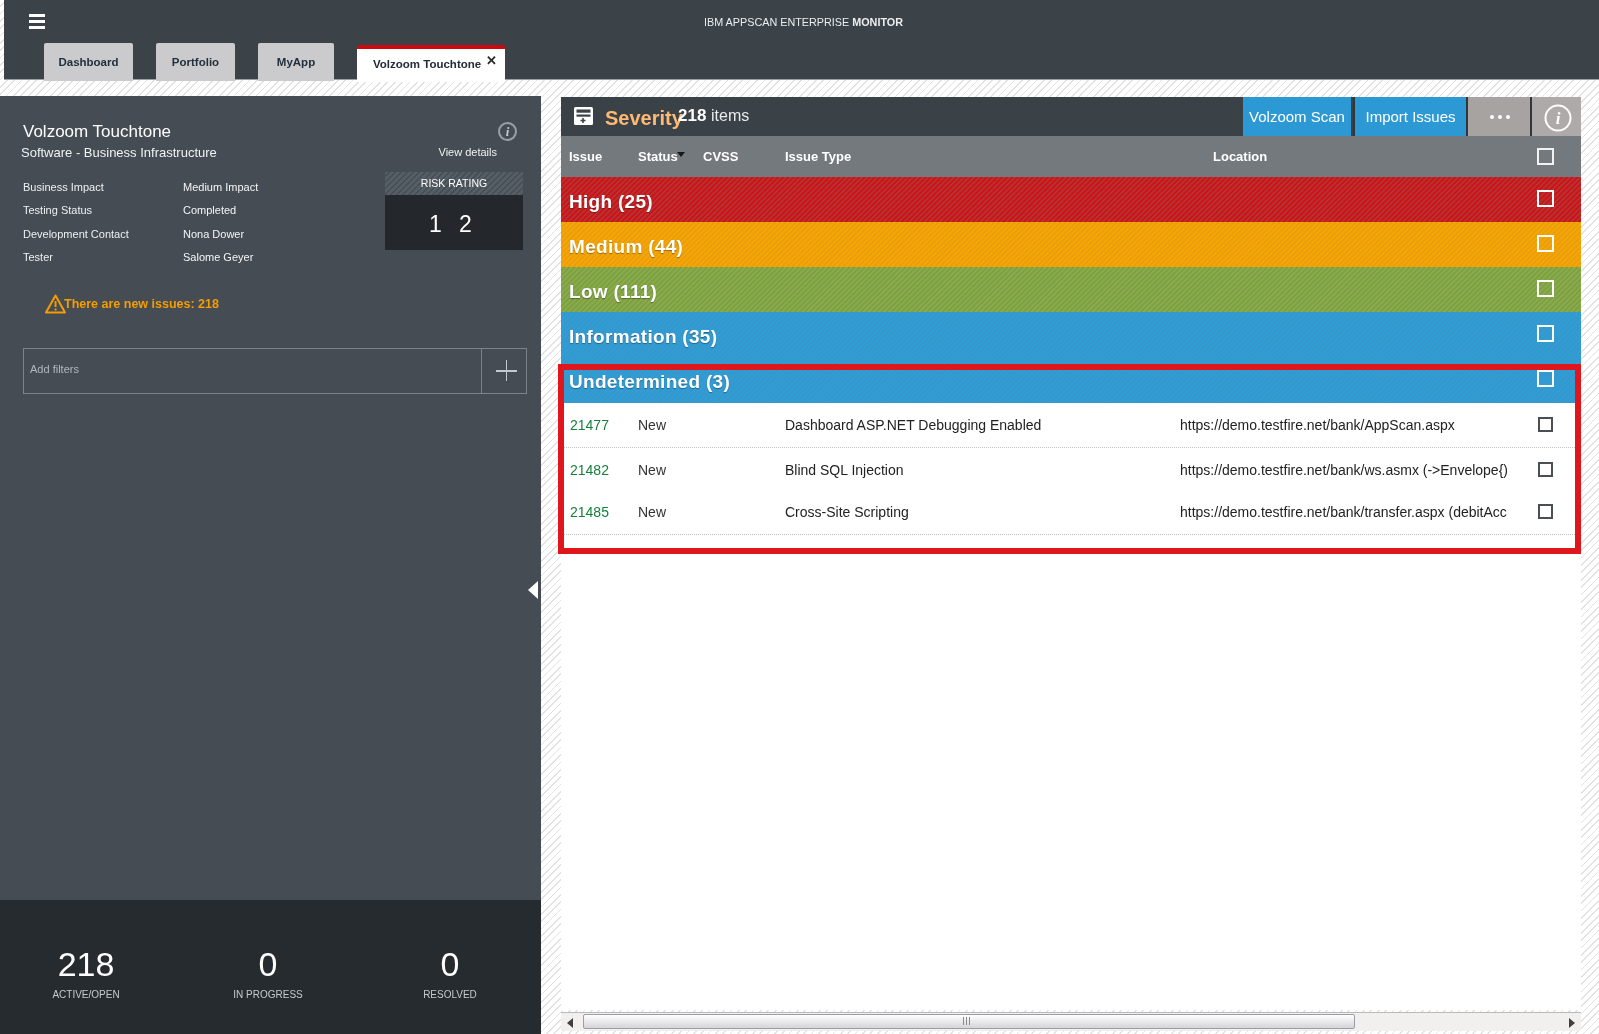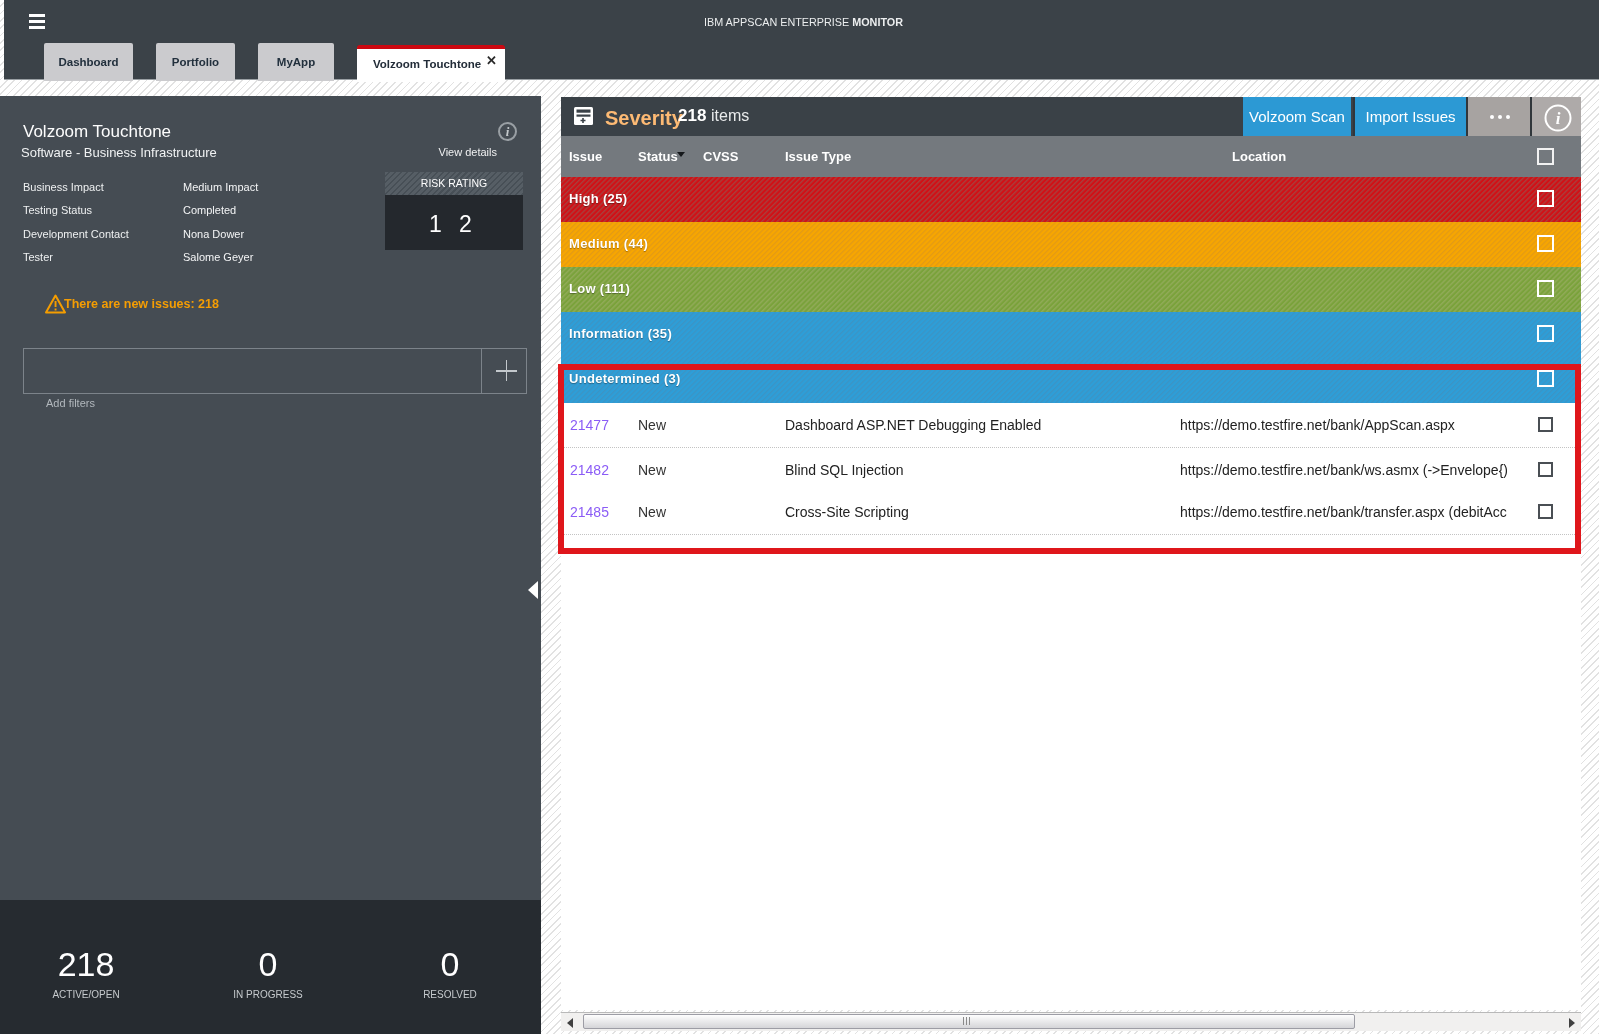--- a/index.html
+++ b/index.html
@@ -32,21 +32,21 @@
   color:#c3c8cb; text-align:center; font-family:"Liberation Serif",serif; font-size:13px; font-weight:bold; line-height:15px; font-style:italic;}
 #lp-view { left:337px; top:50px; width:160px; text-align:right; font-size:11px; color:#f0f1f2; }
 .plabel { left:23px; font-size:11px; color:#eef0f1; }
 .pvalue { left:183px; font-size:11px; color:#f4f5f6; }
 #rr-head { left:385px; top:76px; width:138px; height:23px; text-align:center; line-height:23px;
   font-size:10.5px; color:#fdfdfd; background:repeating-linear-gradient(135deg,#565e65 0 2.6px,#474f56 2.6px 4.2px); }
 #rr-box { left:385px; top:99px; width:138px; height:55px; background:#24282d; color:#fff; font-size:23px; }
 #rr-box span { position:absolute; top:16px; }
 #warn-txt { left:64px; top:201px; font-size:12.5px; font-weight:bold; color:#f49d03; }
 #addf { left:23px; top:252px; width:504px; height:46px; border:1px solid #7c838a; }
-#addf-txt { left:22px; font-size:11px; color:#b2b8bd;margin-top:34px; }
+#addf-txt { left:6px; font-size:11px; color:#b2b8bd; }
 #addf-div { left:457px; top:0; width:1px; height:44px; background:#7c838a; }
 #addf-plus-h { left:472px; top:21px; width:21px; height:1.6px; background:#c3c8cc; }
 #addf-plus-v { left:481.7px; top:11px; width:1.6px; height:21px; background:#c3c8cc; }
 #collapse { left:528px; top:485px; width:0; height:0; border-top:9px solid transparent; border-bottom:9px solid transparent; border-right:10px solid #fff; }
 #stats { left:0; top:804px; width:541px; height:134px; background:#262b30; }
 .stat-n { top:45px; width:120px; text-align:center; font-size:34px; color:#fff; }
 .stat-l { top:89px; width:160px; text-align:center; font-size:10px; color:#c6cacd;}
 
 
 #rtoolbar { left:561px; top:97px; width:1020px; height:39px; background:#3a4147; }
@@ -56,33 +56,33 @@
 .tb-btn { top:0; height:39px; background:#2c99d4; color:#fff; font-size:15px; text-align:center; line-height:39px; }
 #btn-dots { left:905px; top:0; width:64px; height:39px; background:#a7a3a1; border-left:2px solid #30363b; }
 #btn-dots i { position:absolute; top:18px; width:4px; height:4px; border-radius:50%; background:#fff; }
 #btn-info { left:969px; top:0; width:51px; height:39px; background:#aeaaa9; border-left:2px solid #30363b; }
 
 #thead { left:561px; top:136px; width:1020px; height:41px; background:#74797e; color:#fff; font-size:13px; font-weight:bold; }
 #thead div { position:absolute; top:13px; }
 
 #tbody-white { left:561px; top:403px; width:1020px; height:607px; background:#fff; }
 
-.sevrow { left:561px; width:1020px; height:45px; color:#fff; font-size:13px; font-weight:bold; letter-spacing:0.3px; }
+.sevrow { left:561px; width:1020px; height:45px; color:#fff; font-size:19px; font-weight:bold; letter-spacing:0.3px; }
 .sevrow .lbl { position:absolute; left:8px; top:14px; text-shadow:0 1px 1px rgba(0,0,0,0.35); }
 .cb-w { position:absolute; left:976px; top:13px; width:17px; height:17px; border:2px solid #fff; }
 .row-high { top:177px; background:#d11016; }
 .row-med  { top:222px; background:#f7a600; }
 .row-low  { top:267px; background:#7aa23b; }
 .row-info { top:312px; background:#2d9ed8; }
 .row-und  { top:357px; height:46px; background:#2d9ed8; }
 .stripes { position:absolute; left:0; top:0; width:100%; height:100%; }
 .sevrow span, .sevrow .lbl { z-index:2; }
 
 .drow { left:561px; width:1020px; height:45px; background:#fff; border-bottom:1px dotted #c3c3c3; font-size:14px; color:#222; }
-.drow .id { position:absolute; left:9px; top:14px; color:#8b5cf6; }
+.drow .id { position:absolute; left:9px; top:14px; color:#15803d; }
 .drow .st { position:absolute; left:77px; top:14px; color:#333; }
 .drow .ty { position:absolute; left:224px; top:14px; }
 .drow .lo { position:absolute; left:619px; top:14px; white-space:nowrap; overflow:hidden; width:330px;}
 .cb-d { position:absolute; left:977px; top:14px; width:15px; height:15px; border:2px solid #4a4f54; background:#fff; }
 
 #redbox { left:558px; top:364px; width:1023px; height:190px; border:6px solid #df161b; z-index:5; }
 
 
 #hscroll { left:561px; top:1012px; width:1020px; height:19px; background:#f1f0ef; border-top:1px solid #b9b9b9;}
 #sb-thumb { left:22px; top:1px; width:772px; height:15px; background:linear-gradient(#fefefe,#d5d5d8); border:1px solid #9d9da5; border-radius:2px;}
@@ -178,21 +178,21 @@
     </svg>
   </div>
 </div>
 
 <div id="thead" class="abs">
   <div style="left:8px;">Issue</div>
   <div style="left:77px;">Status</div>
   <div style="left:116px;top:16px;width:0;height:0;border-left:4.5px solid transparent;border-right:4.5px solid transparent;border-top:5px solid #15181b;"></div>
   <div style="left:142px;">CVSS</div>
   <div style="left:224px;">Issue Type</div>
-  <div style="left:635px;padding-left:36px;">Location</div>
+  <div style="left:616px;padding-left:36px;">Location</div>
   <div class="cb-w" style="top:12px;border-color:#f2f2f2;"></div>
 </div>
 
 <div id="tbody-white" class="abs"></div>
 
 <div class="abs sevrow row-high">
     <svg class="stripes">
       <defs>
         <pattern id="ph" width="3.6" height="3.6" patternTransform="rotate(45)" patternUnits="userSpaceOnUse">
           <rect width="3.6" height="3.6" fill="none"></rect>

